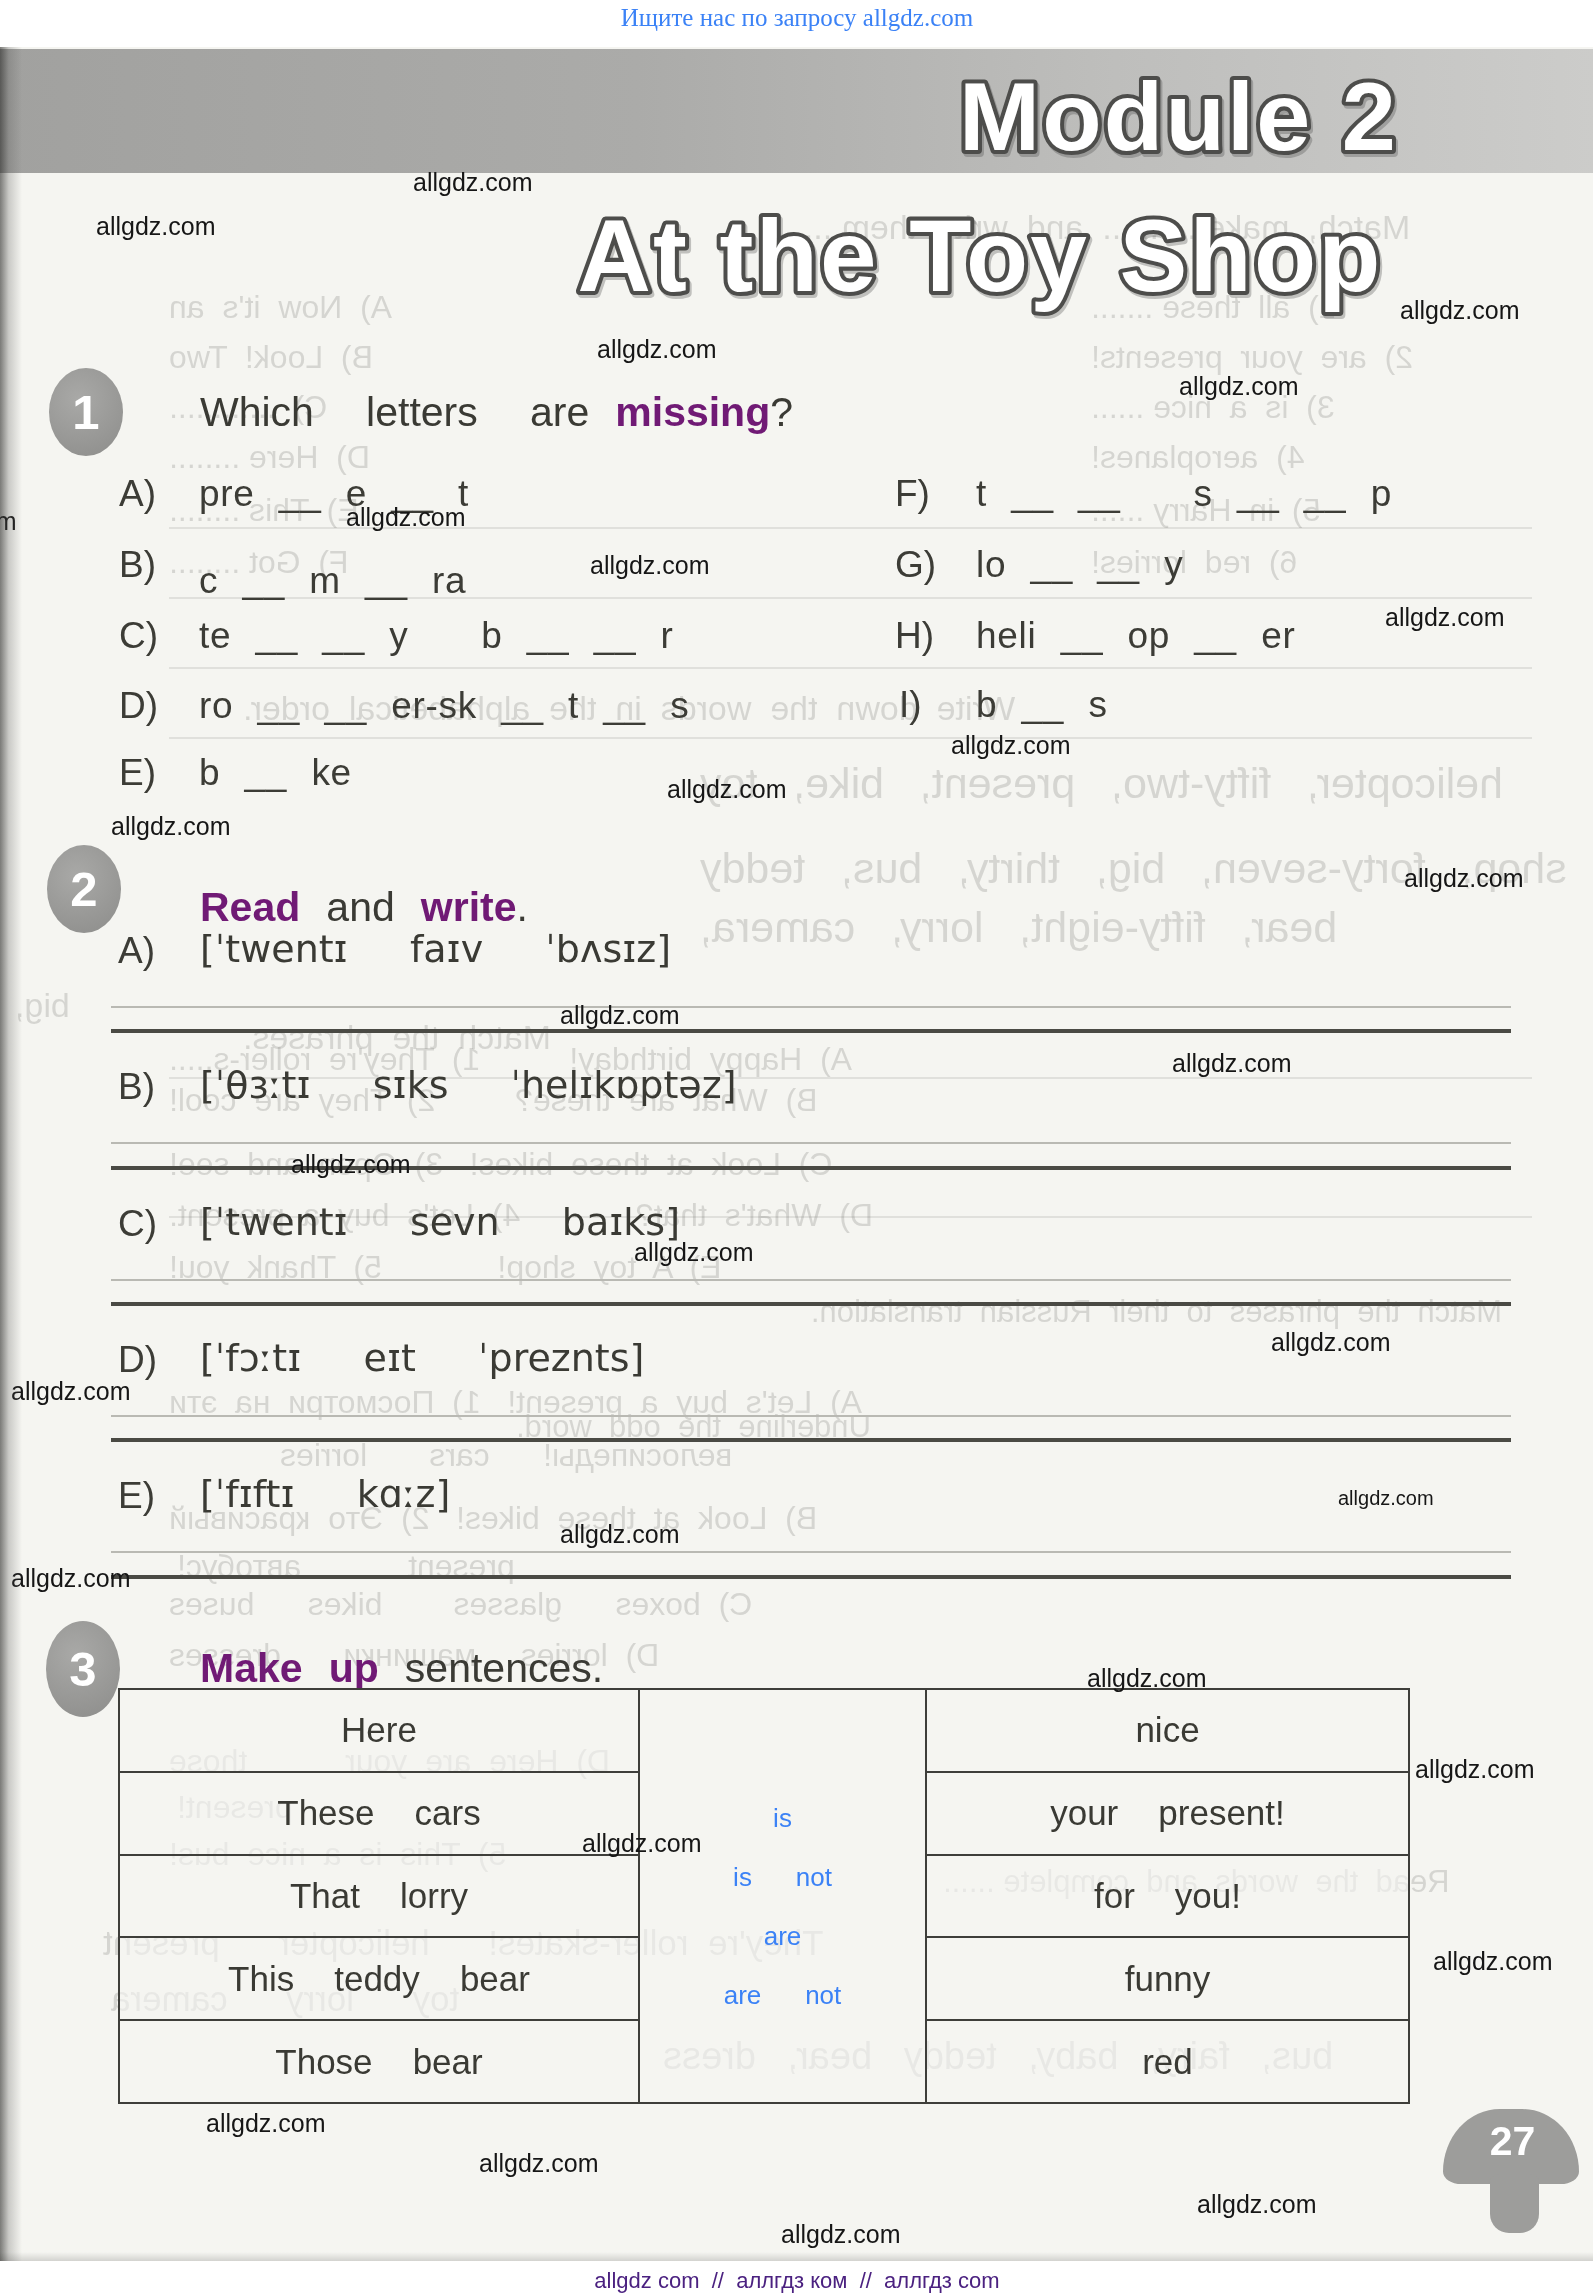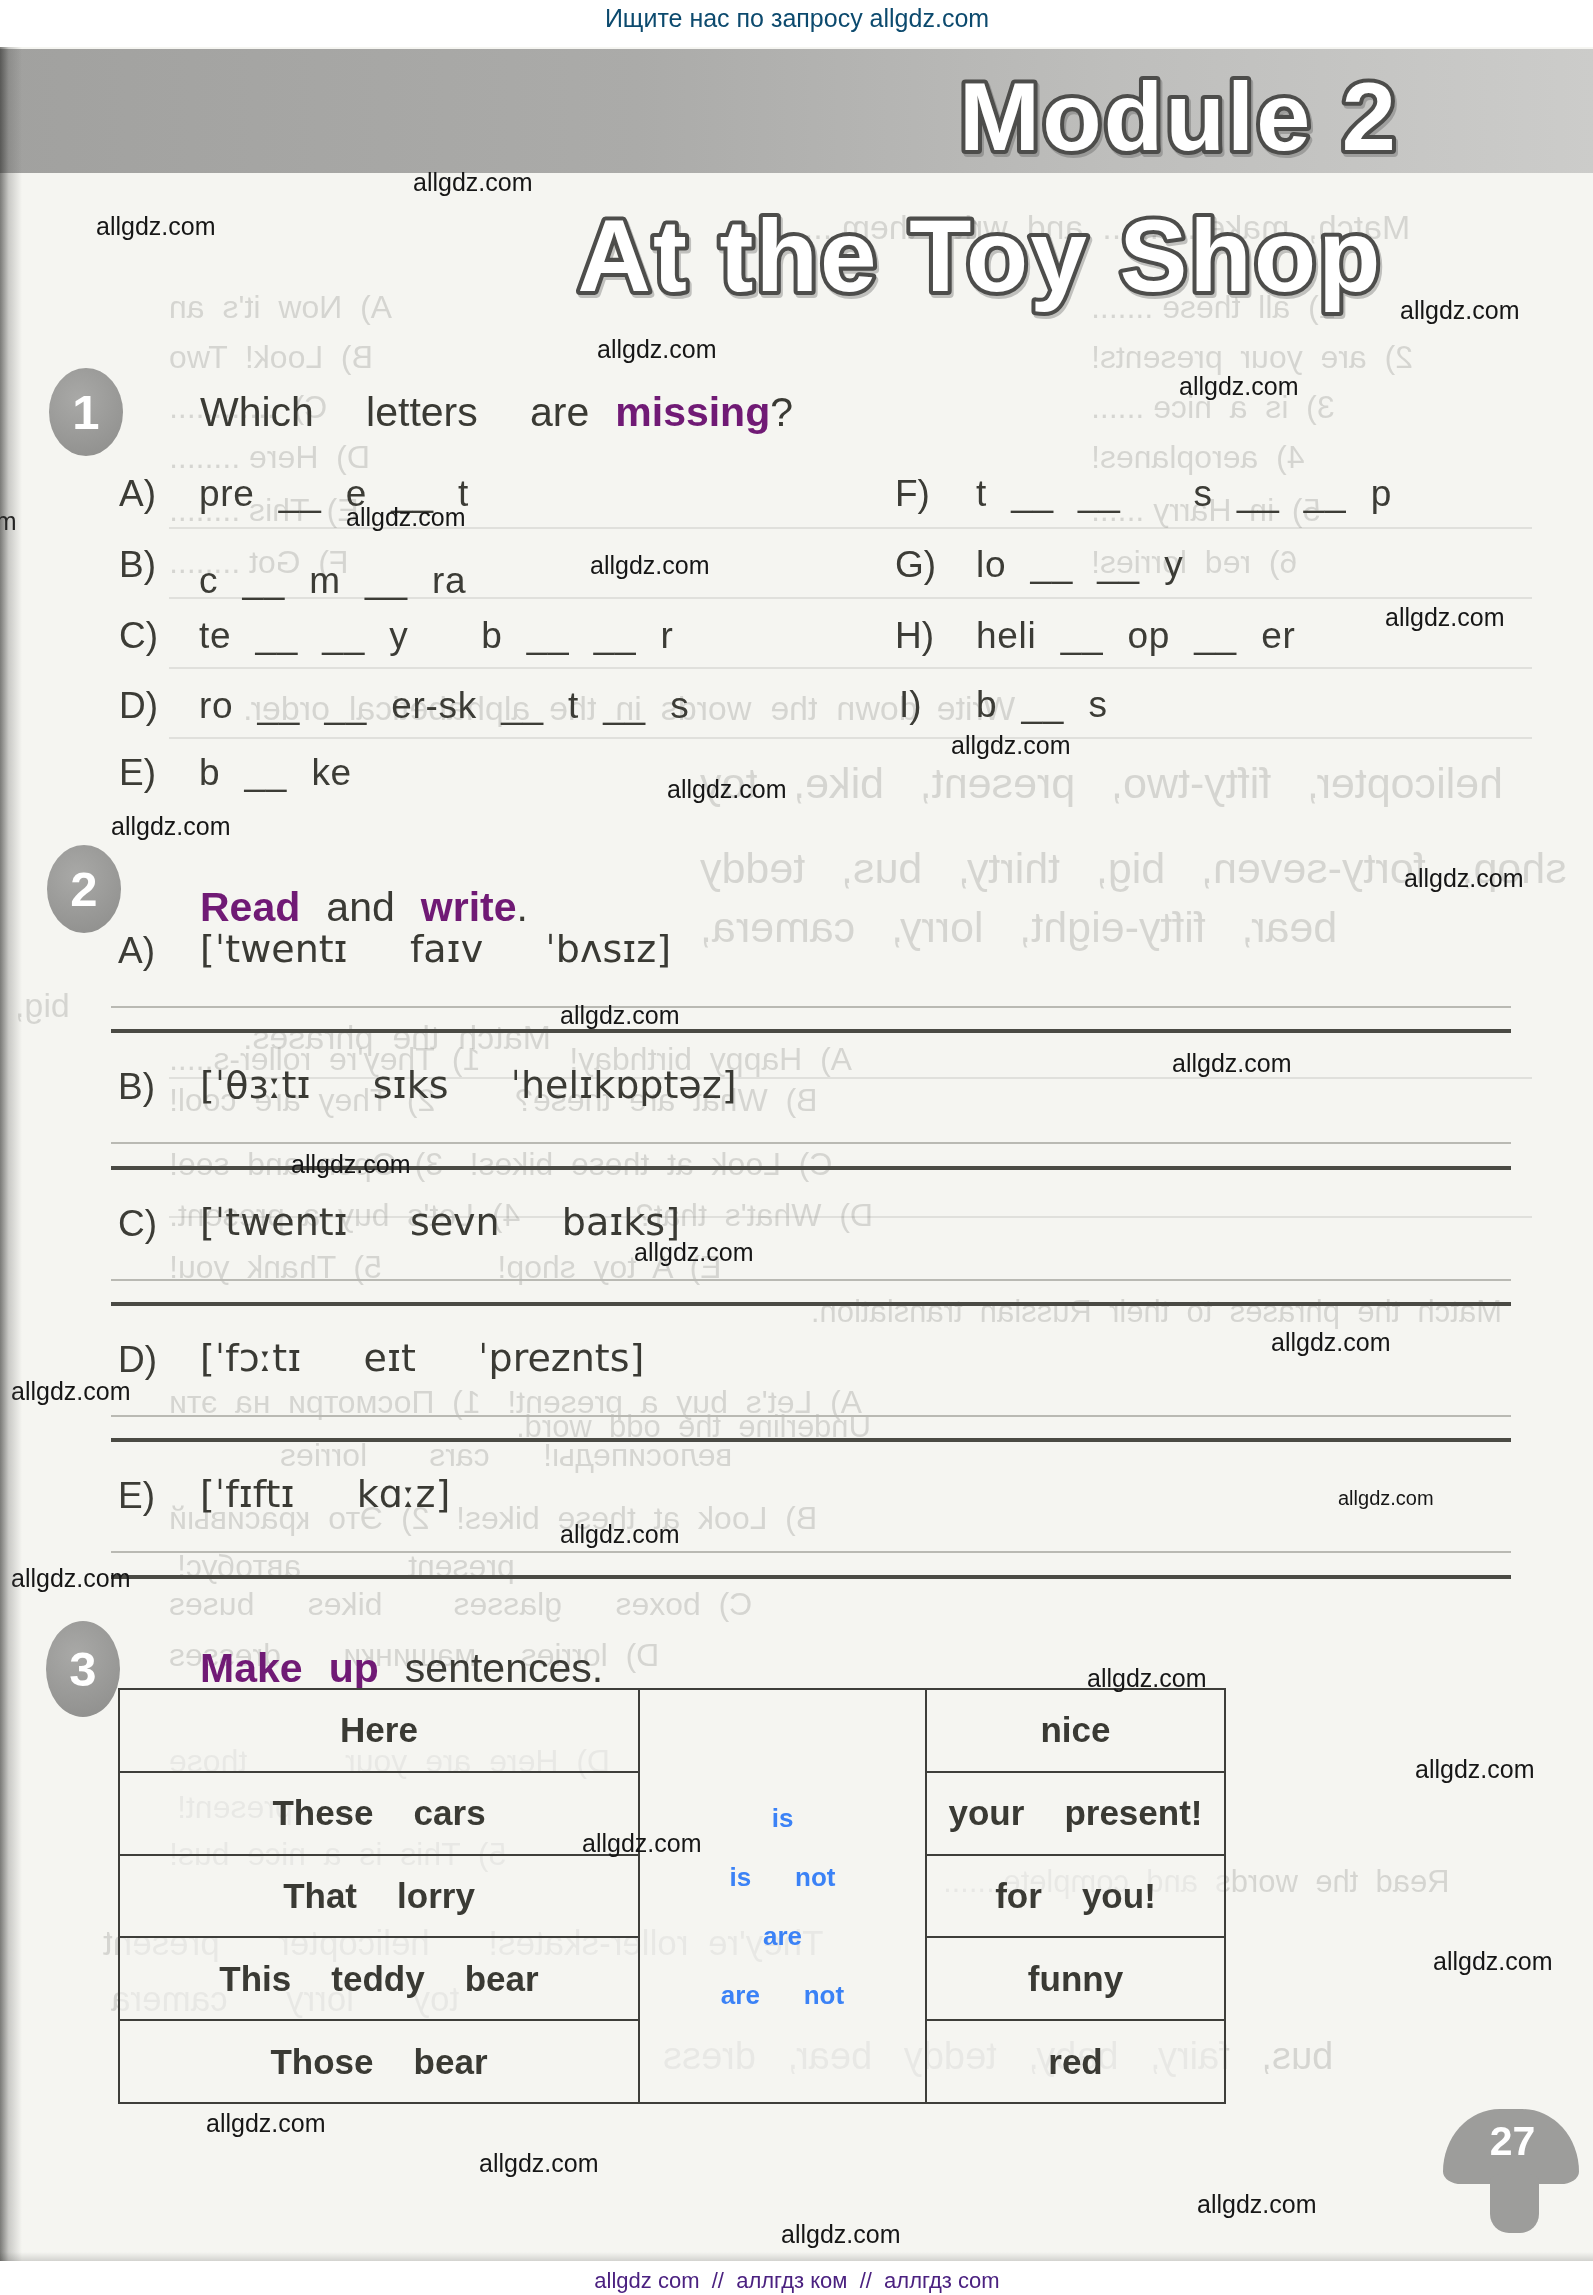--- a/index.html
+++ b/index.html
@@ -20,22 +20,22 @@
      background:radial-gradient(circle at 40% 35%,#a9a9a7,#8c8c8a);display:flex;align-items:center;
      justify-content:center;color:#fff;font-size:49px;font-weight:bold;z-index:5;}
   .ex-title{position:absolute;left:200px;font-size:41px;z-index:5;white-space:pre;word-spacing:14.7px;color:#3a3a34;}
   .ex-title b{font-weight:bold;color:#701a75;}
   .lbl{position:absolute;font-size:37px;color:#3c3c36;z-index:5;white-space:pre;}
   .txt{position:absolute;font-size:37px;word-spacing:13.3px;letter-spacing:0.7px;color:#3c3c36;z-index:5;white-space:pre;}
   .phon{position:absolute;font-family:"DejaVu Sans",sans-serif;font-size:38px;word-spacing:19px;
      color:#3a3a34;z-index:5;white-space:pre;}
   .line-light{position:absolute;left:111px;width:1400px;height:2.2px;background:#b9b9b3;z-index:4;}
   .line-dark{position:absolute;left:111px;width:1400px;height:3.7px;background:#4a4a44;z-index:4;}
-  #sentence-table{position:absolute;left:118px;top:1688px;width:1108px;height:416px;
-     border:2.9px solid #3e3e3a;box-sizing:border-box;display:flex;z-index:5;background:rgba(245,245,241,.6);font-weight:bold;}
+  #sentence-table{position:absolute;left:118px;top:1688px;width:1292px;height:416px;
+     border:2.9px solid #3e3e3a;box-sizing:border-box;display:flex;z-index:5;background:rgba(245,245,241,.6);}
   .col-rows{display:flex;flex-direction:column;}
   #col-left{width:520px;border-right:2.2px solid #3e3e3a;box-sizing:border-box;}
   #col-mid{width:287px;border-right:2.2px solid #3e3e3a;box-sizing:border-box;display:flex;
      flex-direction:column;justify-content:center;align-items:center;padding-top:22px;}
   #col-right{flex:1;}
   .trow{flex:1;display:flex;align-items:center;justify-content:center;border-bottom:2.2px solid #3e3e3a;
      font-size:35px;word-spacing:10.3px;color:#3a3a34;white-space:pre;}
   .trow:last-child{border-bottom:none;}
   .mid-line{font-size:26px;word-spacing:14.7px;line-height:59px;color:#3b82f6;white-space:pre;}
   .wm{position:absolute;font-size:25px;color:#161616;z-index:6;white-space:pre;}
@@ -100,21 +100,21 @@
       <span class="ghost" style="left: 111px; top: 1979px; font-size: 35px;">toy      lorry      camera</span>
       <span class="ghost" style="left: 663px; top: 2035px; font-size: 38px;">bus,   fairy,   baby,   teddy   bear,   dress</span>
       <div class="ghost-rule" style="top: 527px;"></div>
       <div class="ghost-rule" style="top: 597px;"></div>
       <div class="ghost-rule" style="top: 667px;"></div>
       <div class="ghost-rule" style="top: 737px;"></div>
       <div class="ghost-rule" style="top: 1077px;"></div>
       <div class="ghost-rule" style="top: 1216px;"></div>
     </div>
 
-  <div id="promo-top" style="color: #0c4a6e;">Ищите нас по запросу allgdz.com</div>
+  <div id="promo-top" style="color: #3b82f6; font-family: Liberation Serif, serif;">Ищите нас по запросу allgdz.com</div>
 
   <div id="banner"></div>
 
   <svg class="title-svg" style="left:847px;top:53px;" width="663" height="129" viewBox="0 0 900 175">
     <text x="450" y="132" text-anchor="middle" font-size="132">Module 2</text>
   </svg>
   <svg class="title-svg" style="left:442px;top:184px;" width="1076" height="144" viewBox="0 0 1460 195">
     <text x="730" y="145" text-anchor="middle" font-size="138">At the Toy Shop</text>
   </svg>
 

